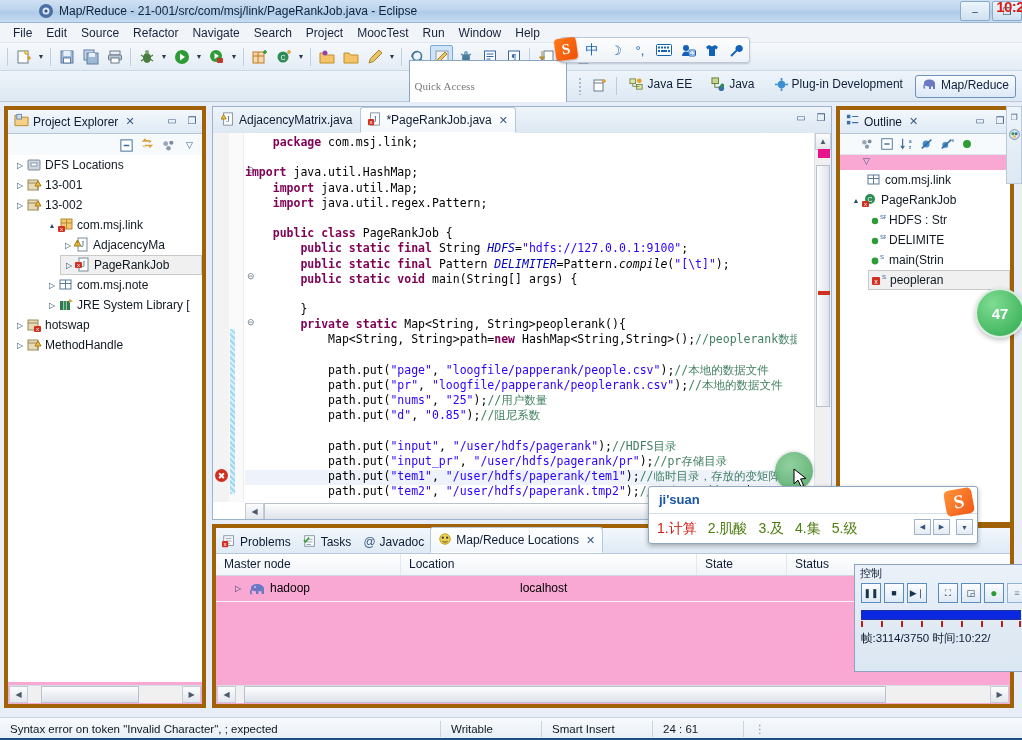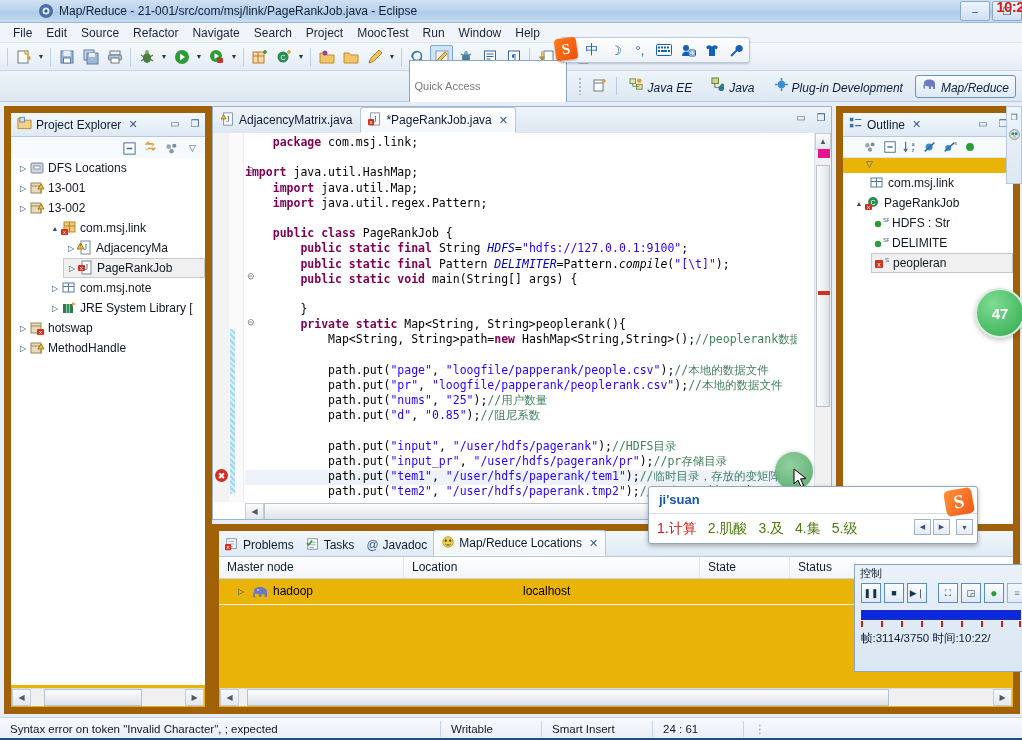--- a/index.html
+++ b/index.html
@@ -63,33 +63,33 @@
   .tb-arrow{width:10px;height:21px;display:flex;align-items:center;justify-content:center;font-size:7px;color:#2a3a4e;}
   .tb-sep{width:1px;height:18px;background:#c0cede;margin:0 3px;}
   
   #perspbar{
     height:30px;background:linear-gradient(to bottom,#eef4fa,#dde8f3);
     border-bottom:1px solid #b9c9da;display:flex;align-items:center;justify-content:flex-end;
     padding-right:6px;gap:5px;
   }
   #quick{
     width:148px;height:18px;background:#fff;border:1px solid #8ba6c2;
-    font-size:11px;color:#7a7a7a;padding:16px 4px;line-height:18px;margin-right:6px;
+    font-size:11px;color:#7a7a7a;padding:16px 4px;line-height:18px;margin-right:6px;font-family:Liberation Serif, serif;
   }
   .dots{width:5px;height:18px;background:
       radial-gradient(circle,#a9bacd 1px,transparent 1.2px) 0 0/4px 4px;}
   .persp{
-    display:flex;align-items:flex-end;gap:3px;padding:2px 6px;border:1px solid transparent;border-radius:2px;
-    font-size:12px;color:#10203a;white-space:nowrap;font-style:italic;
+    display:flex;align-items:flex-start;gap:3px;padding:2px 6px;border:1px solid transparent;border-radius:2px;
+    font-size:12px;color:#10203a;white-space:nowrap;
   }
   .persp.active{background:linear-gradient(to bottom,#f9fcff,#dce9f7);border:1px solid #6d93bd;border-radius:3px;}
   .psep{width:1px;height:18px;background:#bccade;}
   
   #work{position:relative;height:602px;background:#e8eef7;}
-  .view{position:absolute;background:#eab308;border:7px solid #a16207;}
+  .view{position:absolute;background:#f9a8d4;border:4px solid #a16207;}
   .view-tabbar{
     height:23px;
     background:linear-gradient(to bottom,#f2f7fc,#dfeaf5);
     border-bottom:1px solid #b6c8da;display:flex;align-items:center;position:relative;
   }
   .view-tab{display:flex;align-items:center;gap:4px;padding:0 6px;height:22px;font-size:12px;color:#0d1c33;white-space:nowrap;}
   .vtab-close{font-size:11px;color:#3a5a80;margin-left:3px;}
   .view-minmax{position:absolute;right:3px;top:4px;display:flex;gap:6px;}
   .vm{width:14px;height:13px;display:flex;align-items:center;justify-content:center;color:#3f5f85;font-size:10px;}
   .view-toolbar{height:22px;border-bottom:1px solid #dde5ee;background:#f7fafd;display:flex;align-items:center;justify-content:flex-end;padding-right:4px;gap:4px;}
@@ -753,20 +753,27 @@
             </svg></span>
         <span>HDFS : Str</span>
       </div>
       <div class="trow" style="padding-left:30px;">
         <span class="ticon"><svg width="16" height="16" viewBox="0 0 16 16">
               <circle cx="5" cy="9" r="3.2" fill="#2d9b36"></circle>
               <text x="10" y="7" font-size="6" fill="#2a5a9a" font-family="Liberation Sans">SF</text>
             </svg></span>
         <span>DELIMITE</span>
       </div>
+      <div class="trow" style="padding-left:30px;">
+        <span class="ticon"><svg width="16" height="16" viewBox="0 0 16 16">
+              <circle cx="5" cy="9" r="3.4" fill="#2d9b36"></circle>
+              <text x="10" y="7" font-size="6" fill="#2a5a9a" font-family="Liberation Sans">S</text>
+            </svg></span>
+        <span>main(Strin</span>
+      </div>
       <div class="trow sel" style="margin-left:28px;padding-left:2px;text-align:center;">
         <span class="ticon"><svg width="16" height="16" viewBox="0 0 16 16">
               <rect x="1" y="5" width="8" height="8" rx="1" fill="#d03020"></rect>
               <text x="5" y="12" font-size="7" fill="#fff" text-anchor="middle" font-family="Liberation Sans">x</text>
               <text x="11" y="7" font-size="6" fill="#2a5a9a" font-family="Liberation Sans">S</text>
             </svg></span>
         <span>peopleran</span>
       </div>
     </div>
   </div>

